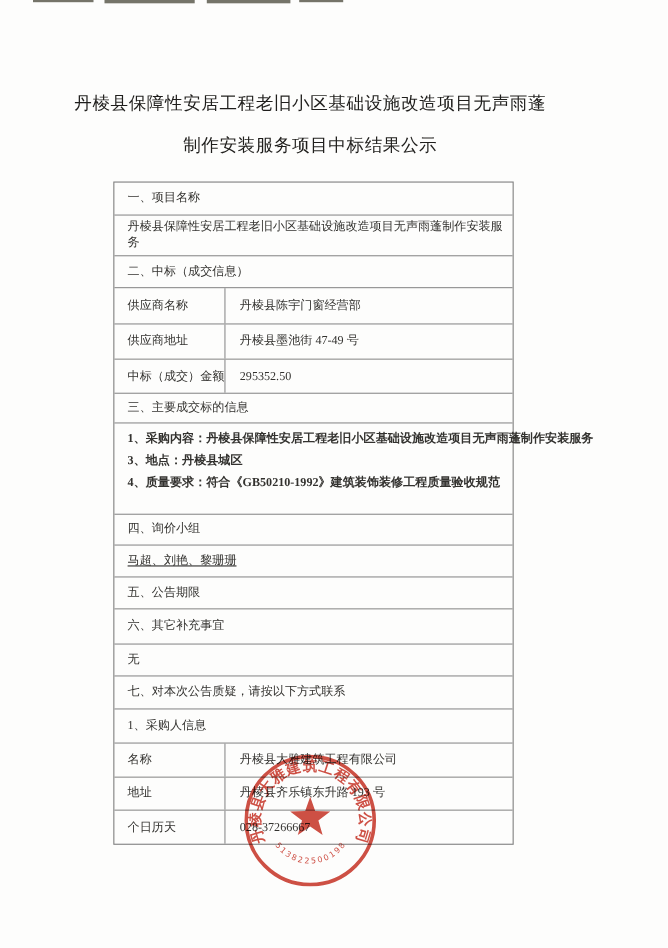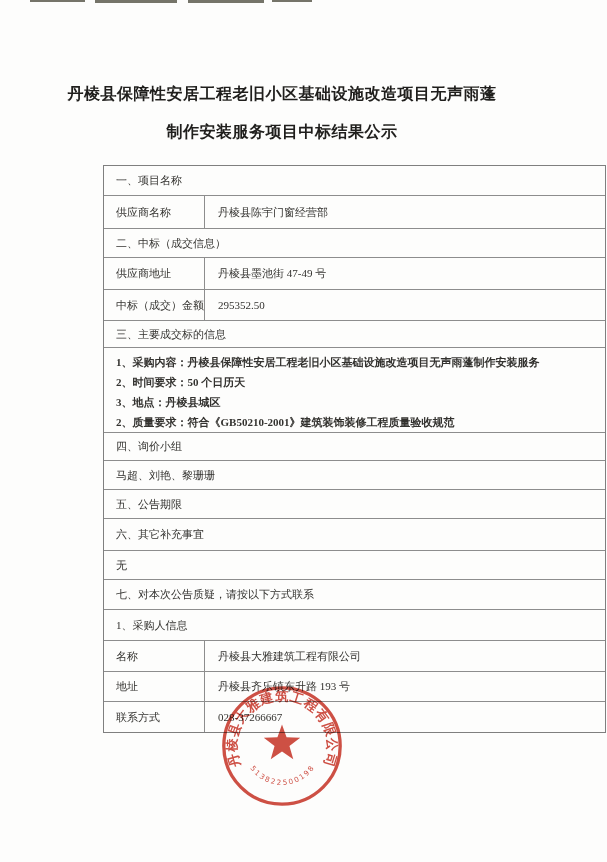--- a/index.html
+++ b/index.html
@@ -13,29 +13,29 @@
   }
   .page { position:absolute; inset:0; background:#fdfdfc; }
 
   
   .artifact { position:absolute; background:#474538; opacity:.75; }
 
   
   .title {
     position:absolute; left:0; width:564px;
     margin:0; text-align:center;
-    font-size:16px; font-weight:bold; color:#1f1e1c;
+    font-size:16px; font-weight:normal; color:#1f1e1c;
     letter-spacing:.5px;
   }
   #title1 { top:84px; }
   #title2 { top:122px; }
 
   
   .tbl {
-    position:absolute; left:103px; top:165px; width:503px;
+    position:absolute; left:103px; top:165px; width:364px;
     border:1px solid #7f7f7f;
     box-sizing:border-box;
   }
   .row { display:flex; box-sizing:border-box; }
   .row + .row { border-top:1px solid #8d8d8d; }
   .cell { box-sizing:border-box; font-size:11px; line-height:15px; color:#33322f; }
   .cell.full { flex:1; display:flex; align-items:center; padding:2px 6px 2px 12px; }
   .pair .label {
     width:101px; flex:none;
     border-right:1px solid #8d8d8d;
@@ -69,50 +69,52 @@
   <div class="artifact" style="left:188px;top:0;width:76px;height:3px;"></div>
   <div class="artifact" style="left:272px;top:0;width:40px;height:2px;"></div>
 
   <h1 class="title" id="title1">丹棱县保障性安居工程老旧小区基础设施改造项目无声雨蓬</h1>
   <h1 class="title" id="title2">制作安装服务项目中标结果公示</h1>
 
   <div class="tbl" id="tbl">
       <div class="row full" style="min-height: 29px;">
         <div class="cell full">一、项目名称</div>
       </div>
+      <div class="row full" style="min-height: 37px;">
+        <div class="cell full">丹棱县保障性安居工程老旧小区基础设施改造项目无声雨蓬制作安装服务</div>
+      </div>
+      <div class="row full" style="min-height: 29px;">
+        <div class="cell full">二、中标（成交信息）</div>
+      </div>
       <div class="row pair" style="min-height: 33px;">
         <div class="cell label">供应商名称</div>
         <div class="cell value">丹棱县陈宇门窗经营部</div>
-      </div>
-      <div class="row full" style="min-height: 29px;">
-        <div class="cell full">二、中标（成交信息）</div>
       </div>
       <div class="row pair" style="min-height: 32px;">
         <div class="cell label">供应商地址</div>
         <div class="cell value">丹棱县墨池街 47-49 号</div>
       </div>
       <div class="row pair" style="min-height: 31px;">
         <div class="cell label">中标（成交）金额</div>
         <div class="cell value">295352.50</div>
       </div>
       <div class="row full" style="min-height: 27px;">
         <div class="cell full">三、主要成交标的信息</div>
       </div>
       <div class="row multi" style="min-height: 83px;">
         <div class="cell multi">
           <div class="mline">1、采购内容：丹棱县保障性安居工程老旧小区基础设施改造项目无声雨蓬制作安装服务</div>
-          <div class="mline">2、时间要求：50 个日历天</div>
           <div class="mline">3、地点：丹棱县城区</div>
-          <div class="mline">2、质量要求：符合《GB50210-2001》建筑装饰装修工程质量验收规范</div>
+          <div class="mline">4、质量要求：符合《GB50210-1992》建筑装饰装修工程质量验收规范</div>
         </div>
       </div>
       <div class="row full" style="min-height: 28px;">
         <div class="cell full">四、询价小组</div>
       </div>
-      <div class="row full" style="min-height: 29px;">
+      <div class="row full" style="min-height: 29px; text-decoration: underline;">
         <div class="cell full">马超、刘艳、黎珊珊</div>
       </div>
       <div class="row full" style="min-height: 29px;">
         <div class="cell full">五、公告期限</div>
       </div>
       <div class="row full" style="min-height: 32px;">
         <div class="cell full">六、其它补充事宜</div>
       </div>
       <div class="row full" style="min-height: 29px;">
         <div class="cell full">无</div>
@@ -125,21 +127,21 @@
       </div>
       <div class="row pair" style="min-height: 31px;">
         <div class="cell label">名称</div>
         <div class="cell value">丹棱县大雅建筑工程有限公司</div>
       </div>
       <div class="row pair" style="min-height: 30px;">
         <div class="cell label">地址</div>
         <div class="cell value">丹棱县齐乐镇东升路 193 号</div>
       </div>
       <div class="row pair" style="min-height: 31px;">
-        <div class="cell label">联系方式</div>
+        <div class="cell label">个日历天</div>
         <div class="cell value">028-37266667</div>
       </div>
     </div>
 
   <div class="stamp" style="color: rgb(201, 55, 43);">
     <svg viewBox="0 0 200 200">
       <defs>
         <path id="arcTop" d="M 31.1 132.1 A 76 76 0 1 1 168.9 132.1" fill="none"></path>
         <path id="arcBottom" d="M 46.8 137.3 A 65 65 0 0 0 153.2 137.3" fill="none"></path>
       </defs>

